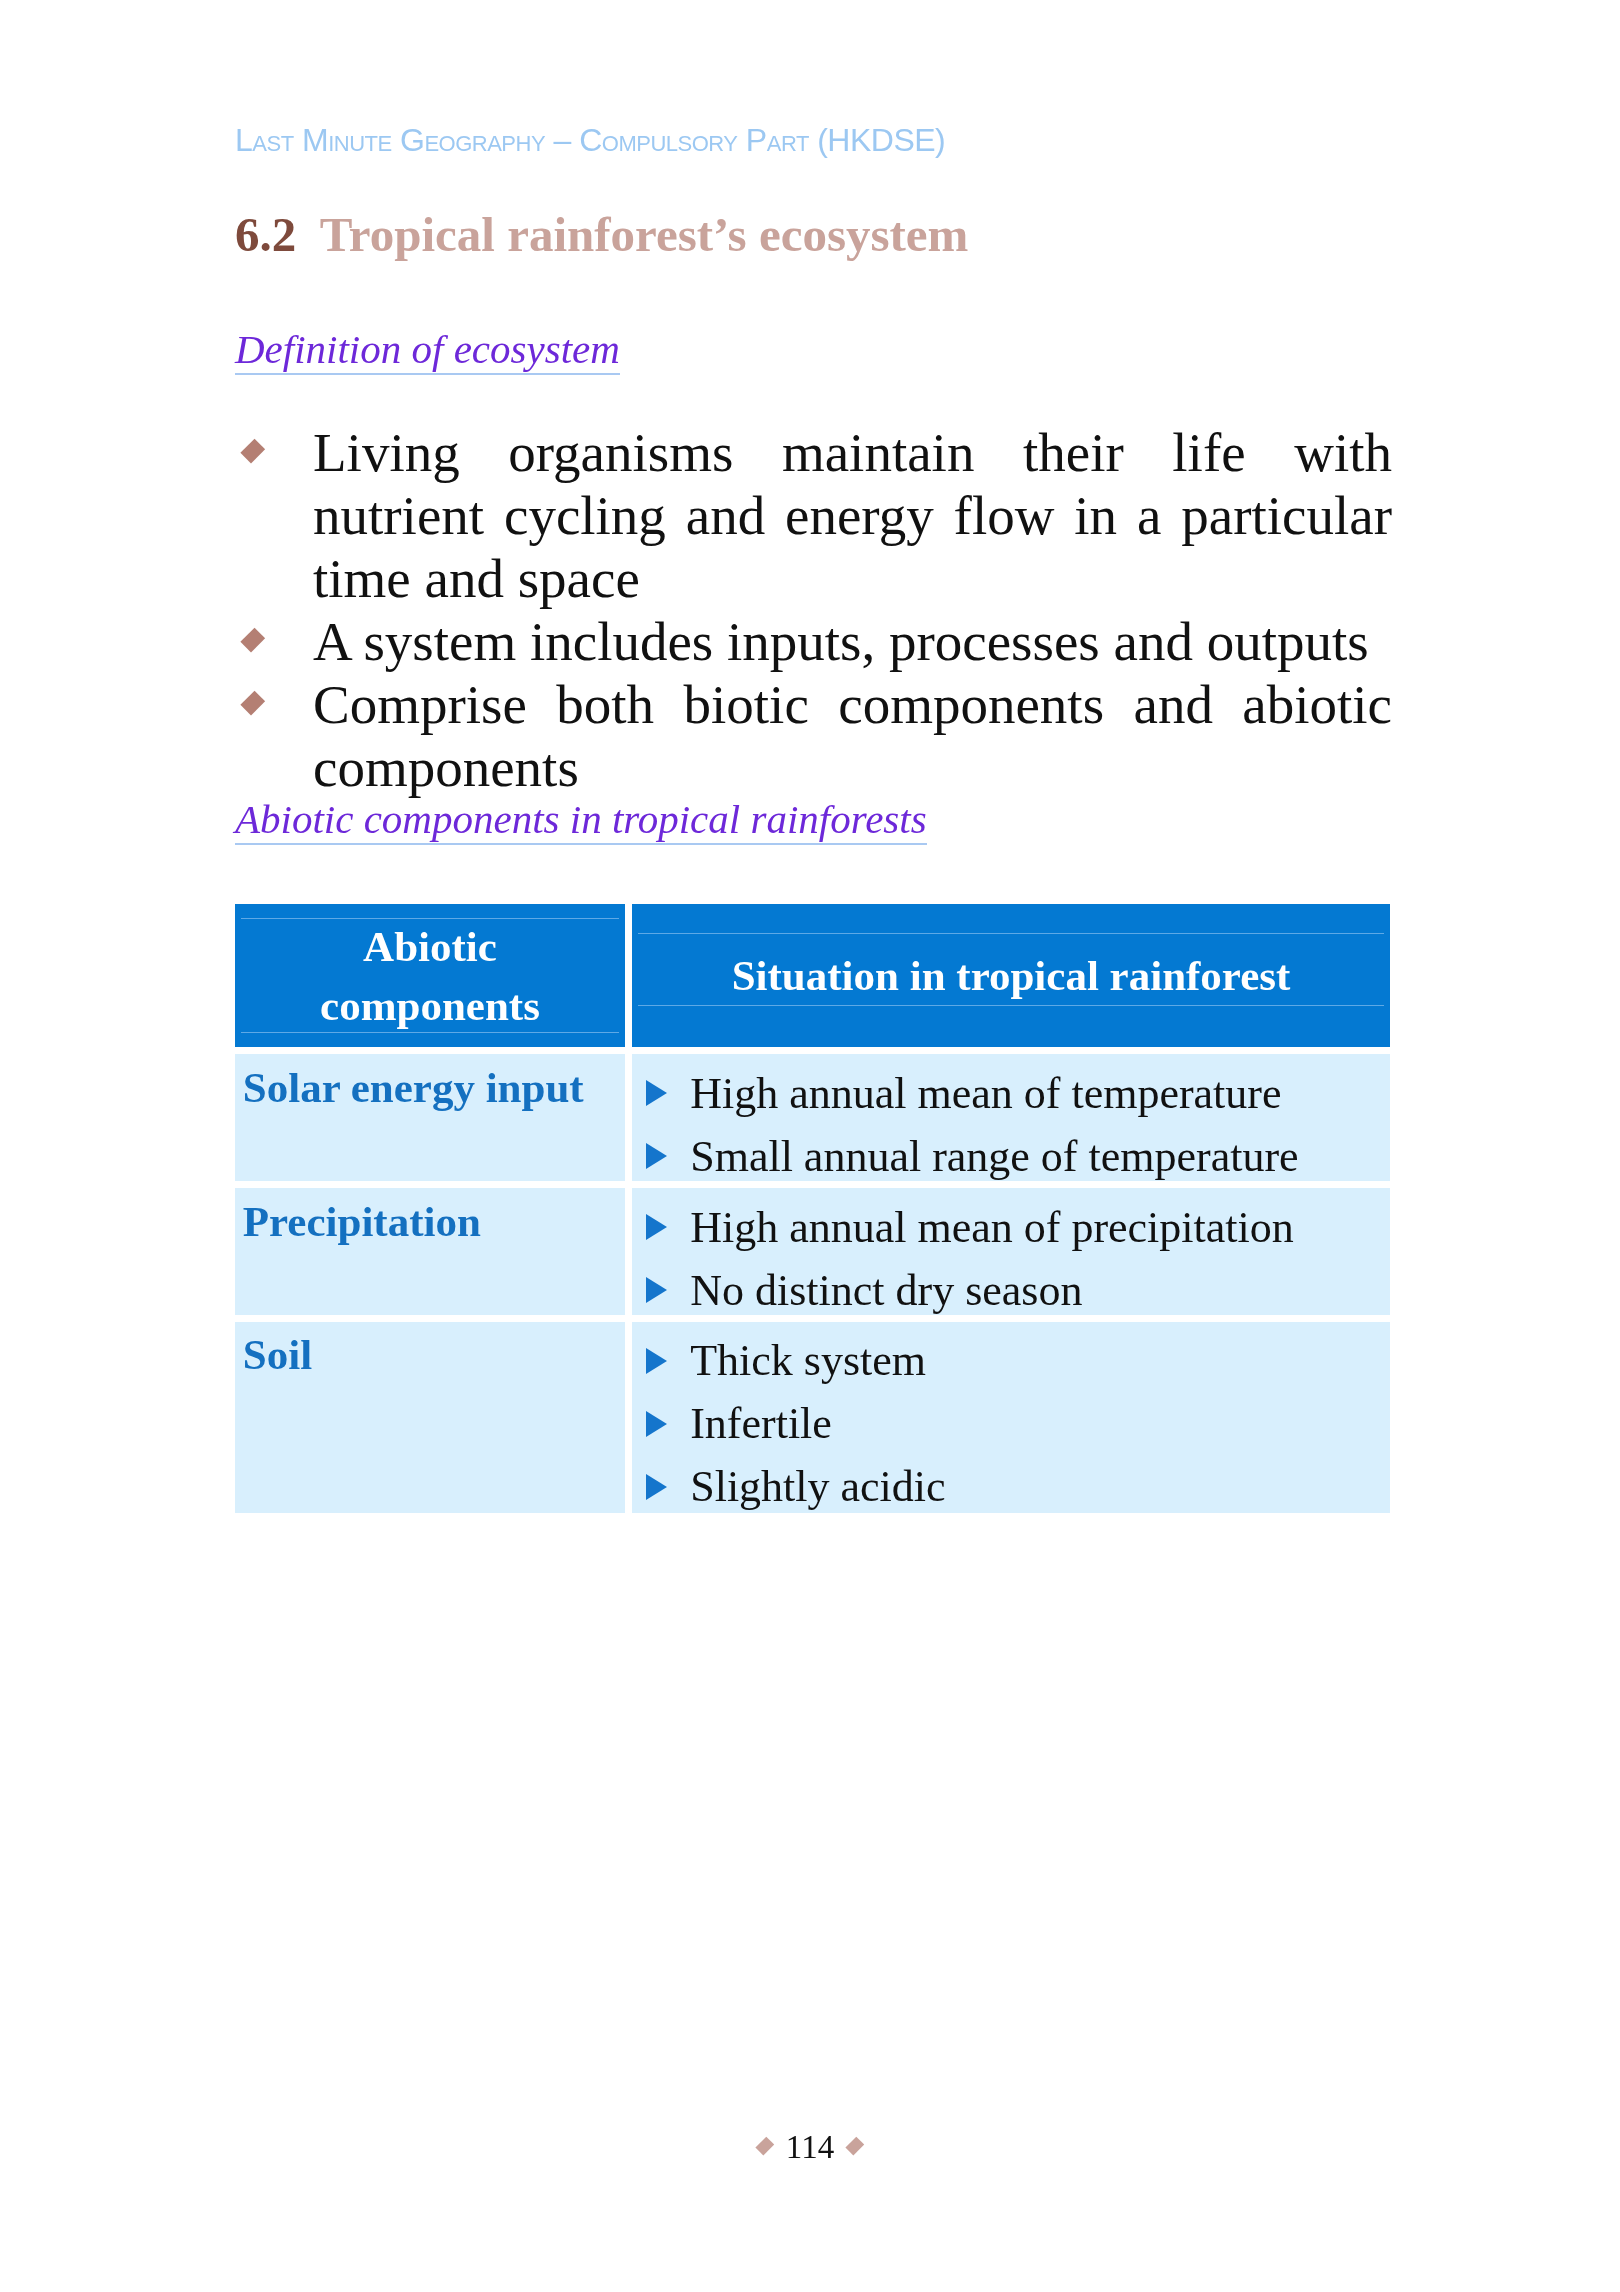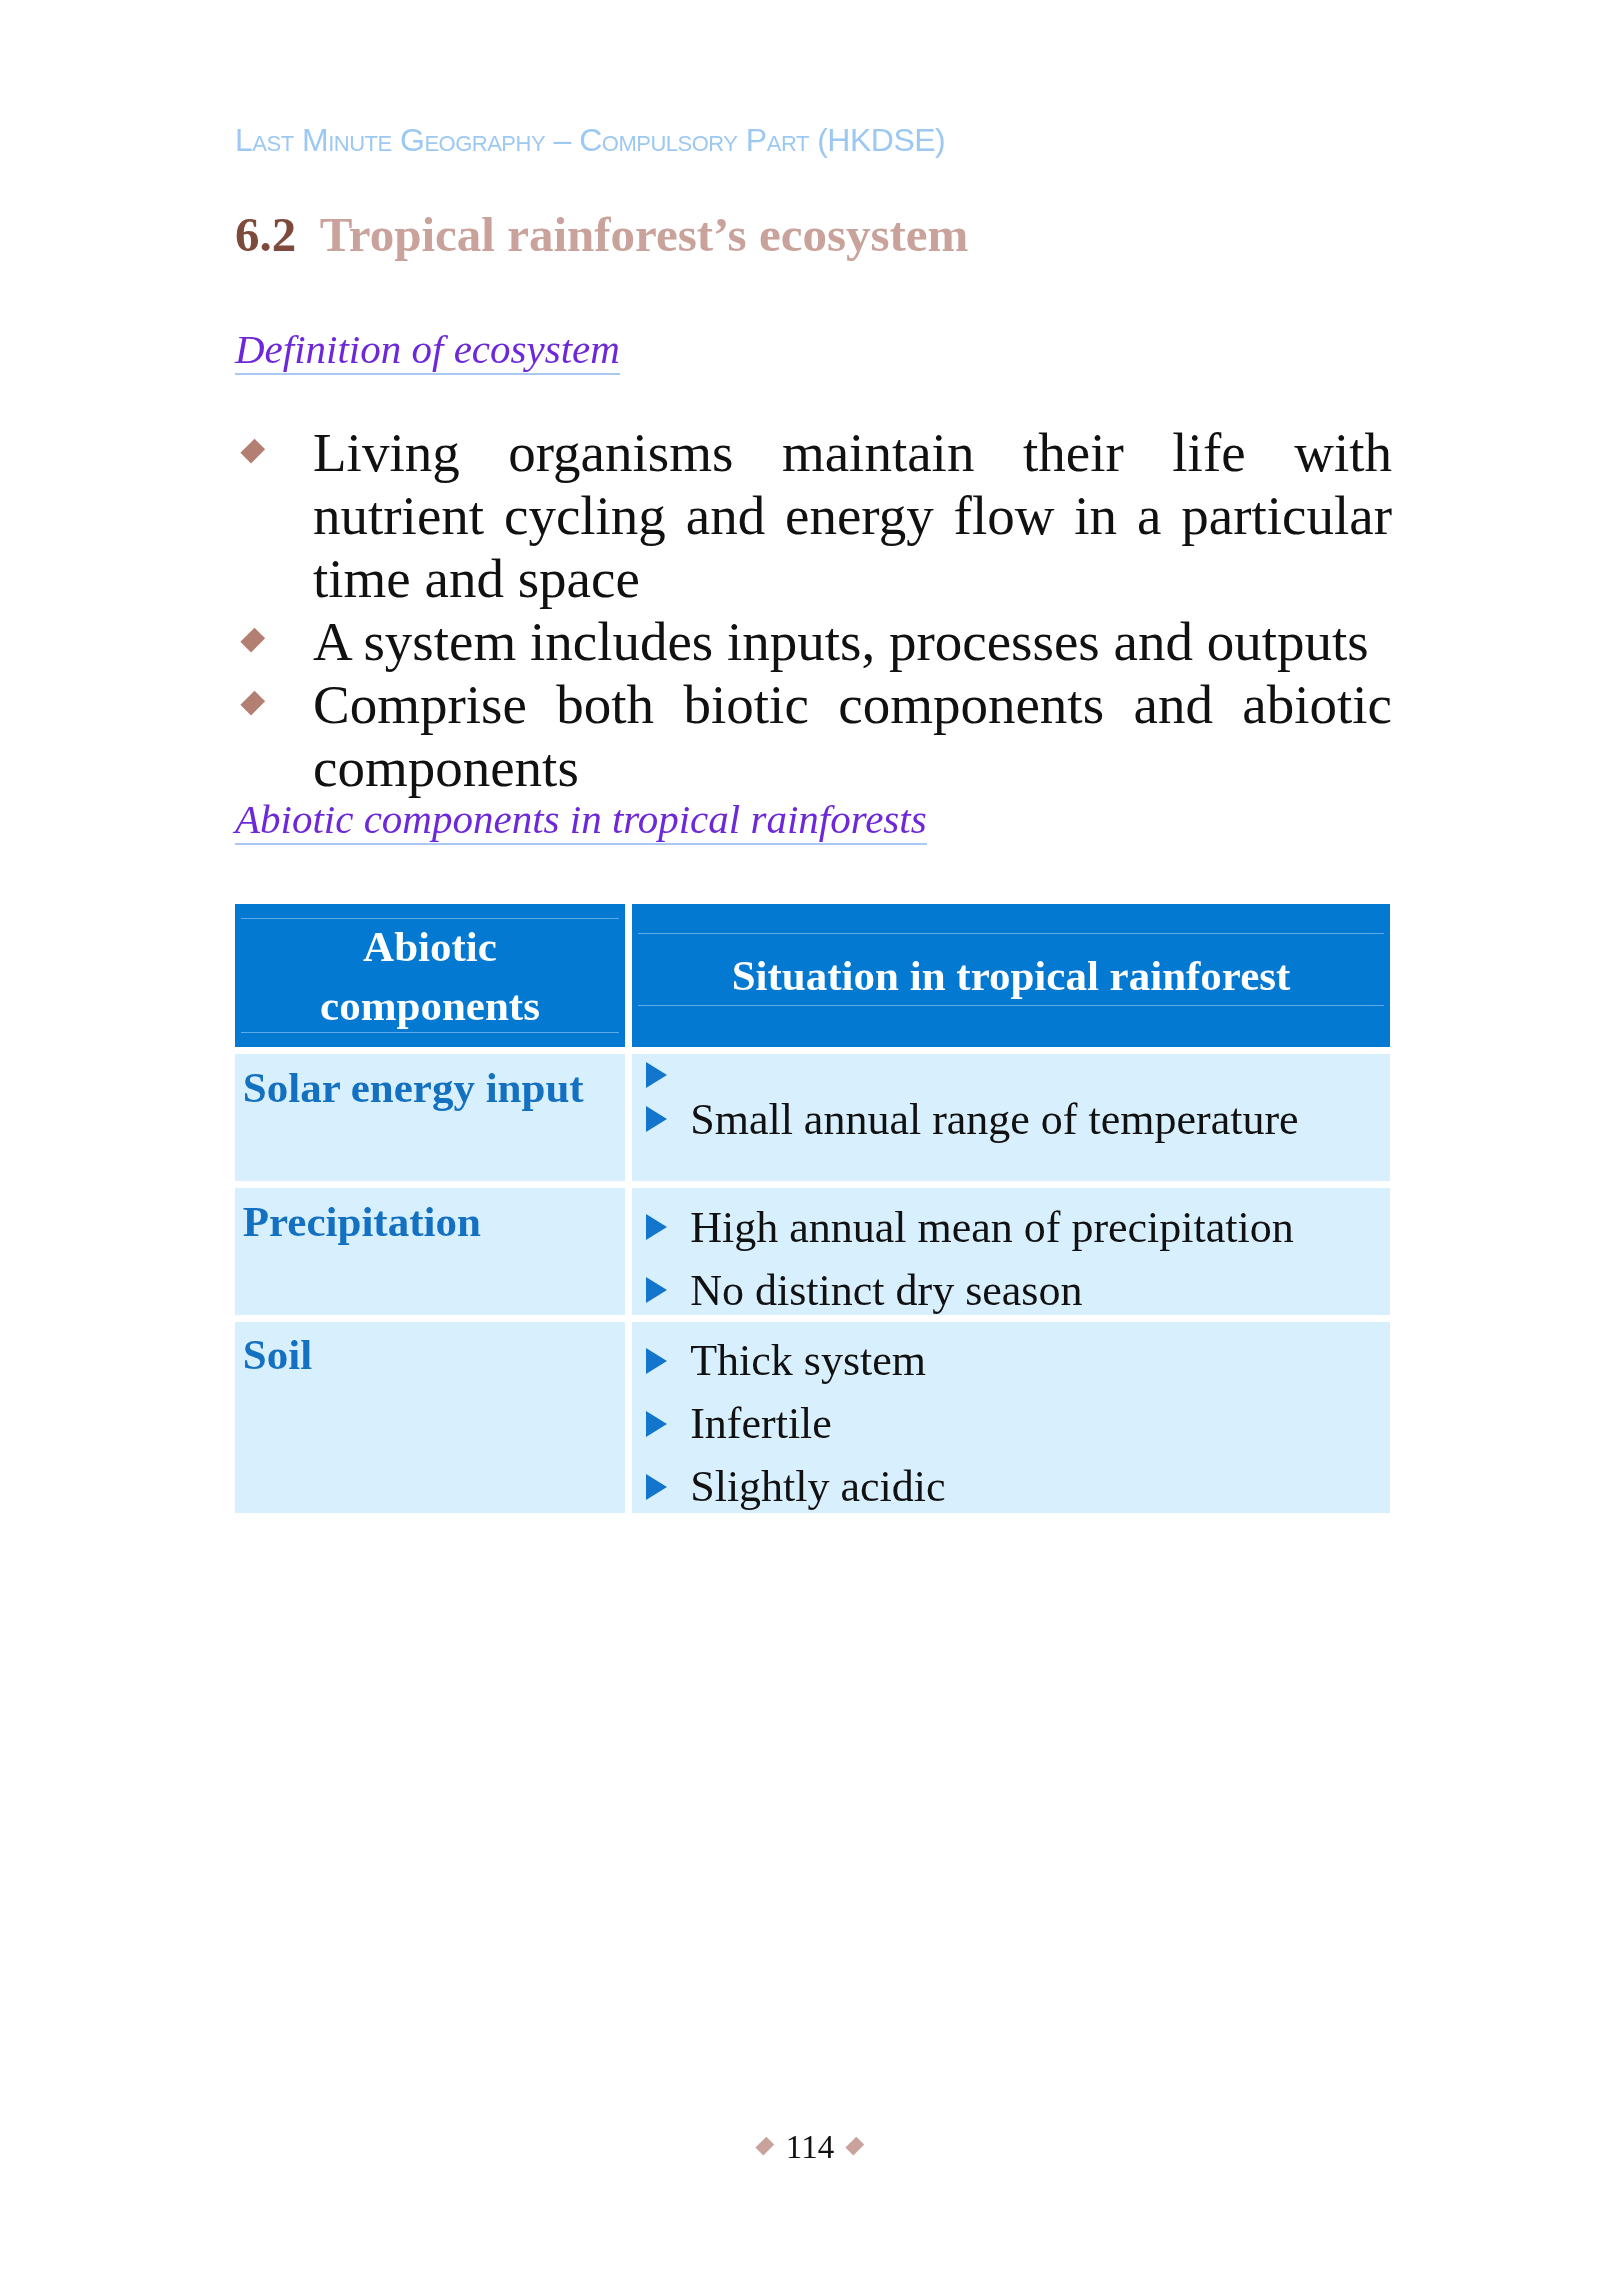--- a/index.html
+++ b/index.html
@@ -77,20 +77,21 @@
         <span style="display:block;width:235px;">Abiotic components</span>
       </div>
     <div class="cell-r">Situation in tropical rainforest</div>
   </div>
 
   <div class="row body-row">
     <div class="cell-l r-solar">Solar energy input</div>
     <div class="cell-r r-solar">
       <div class="item">
           <span class="tri"></span>
+          <span>High annual mean of temperature</span>
         </div>
       <div class="item">
           <span class="tri"></span>
           <span>Small annual range of temperature</span>
         </div>
     </div>
   </div>
 
   <div class="row body-row">
     <div class="cell-l r-prec">Precipitation</div>

